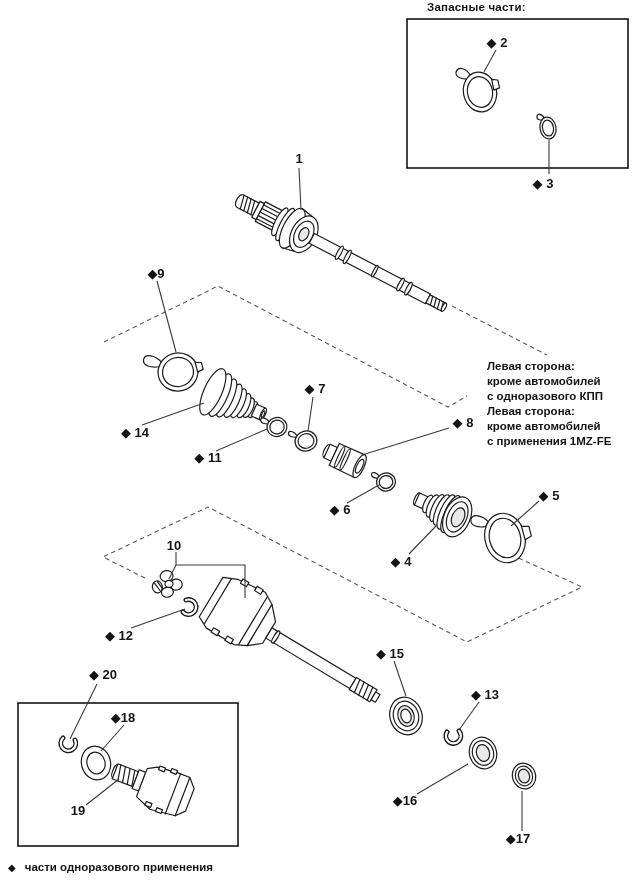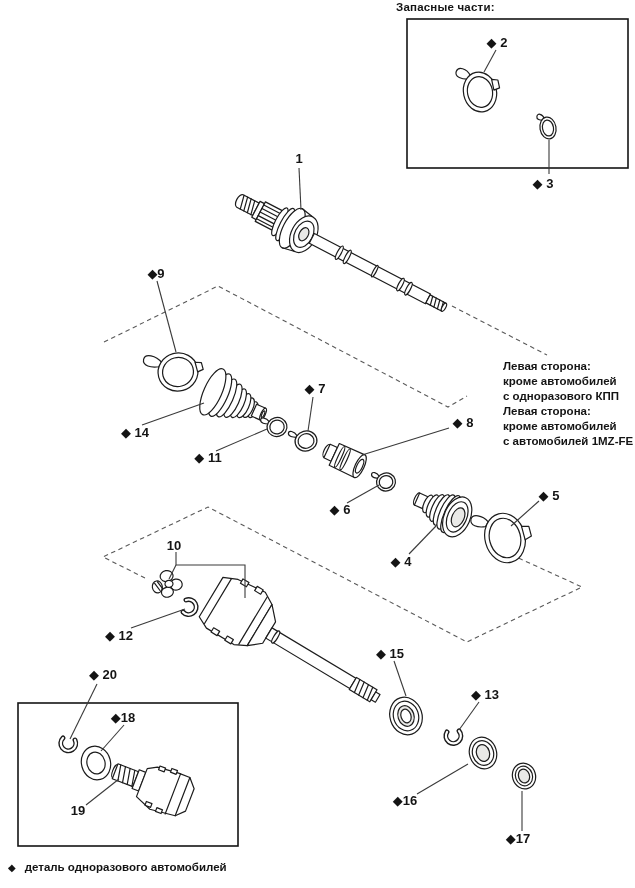--- a/index.html
+++ b/index.html
@@ -1,21 +1,21 @@
 <!DOCTYPE html>
 <html><head>
 <meta charset="utf-8">
 <style>
   html,body { margin:0; padding:0; background:#ffffff; }
   .stage { position:relative; width:635px; height:888px; background:#ffffff; overflow:hidden;
            font-family:"Liberation Sans","DejaVu Sans",sans-serif; color:#141414; }
   .stage svg { position:absolute; left:0; top:0; }
   .txt { position:absolute; font-weight:bold; color:#141414; }
-  .title { left:396px; top:1px; font-size:11.5px; letter-spacing:0.2px; }
-  .note { left:487px; top:359px; font-size:11.5px; line-height:15px;margin-left:16px; }
+  .title { left:427px; top:1px; font-size:11.5px; letter-spacing:0.2px; }
+  .note { left:487px; top:359px; font-size:11.5px; line-height:15px; }
   .legend { left:8px; top:861px; font-size:11.5px; display:flex; align-items:center; gap:9px; }
   .legend .dia { font-size:10px; transform:translateY(-0.5px); }
   .co { font:bold 13px "Liberation Sans","DejaVu Sans",sans-serif; fill:#141414; }
   .ink { stroke:#1c1c1c; stroke-width:1.2; stroke-linecap:round; stroke-linejoin:round; fill:none; }
   .wfill { fill:#ffffff; }
   .gfill { fill:#e9e9e7; }
   .dash { stroke:#5a5a5a; stroke-width:1.1; fill:none; stroke-dasharray:4.5 3.5; }
   .lead { stroke:#3a3a3a; stroke-width:1.1; fill:none; }
   .box { fill:none; stroke:#141414; stroke-width:1.6; }
 </style>
@@ -260,21 +260,21 @@
 </svg>
 
   <div class="txt title">Запасные части:</div>
 
   <div class="txt note">
     <div>Левая сторона:</div>
     <div>кроме автомобилей</div>
     <div>с одноразового КПП</div>
     <div>Левая сторона:</div>
     <div>кроме автомобилей</div>
-    <div>с автомобилей 1MZ-FE</div>
+    <div>с применения 1MZ-FE</div>
   </div>
 
   <div class="txt legend">
     <span class="dia">◆</span>
-    <span>деталь одноразового автомобилей</span>
+    <span>части одноразового применения</span>
   </div>
 
 </div>
 
 </body></html>

